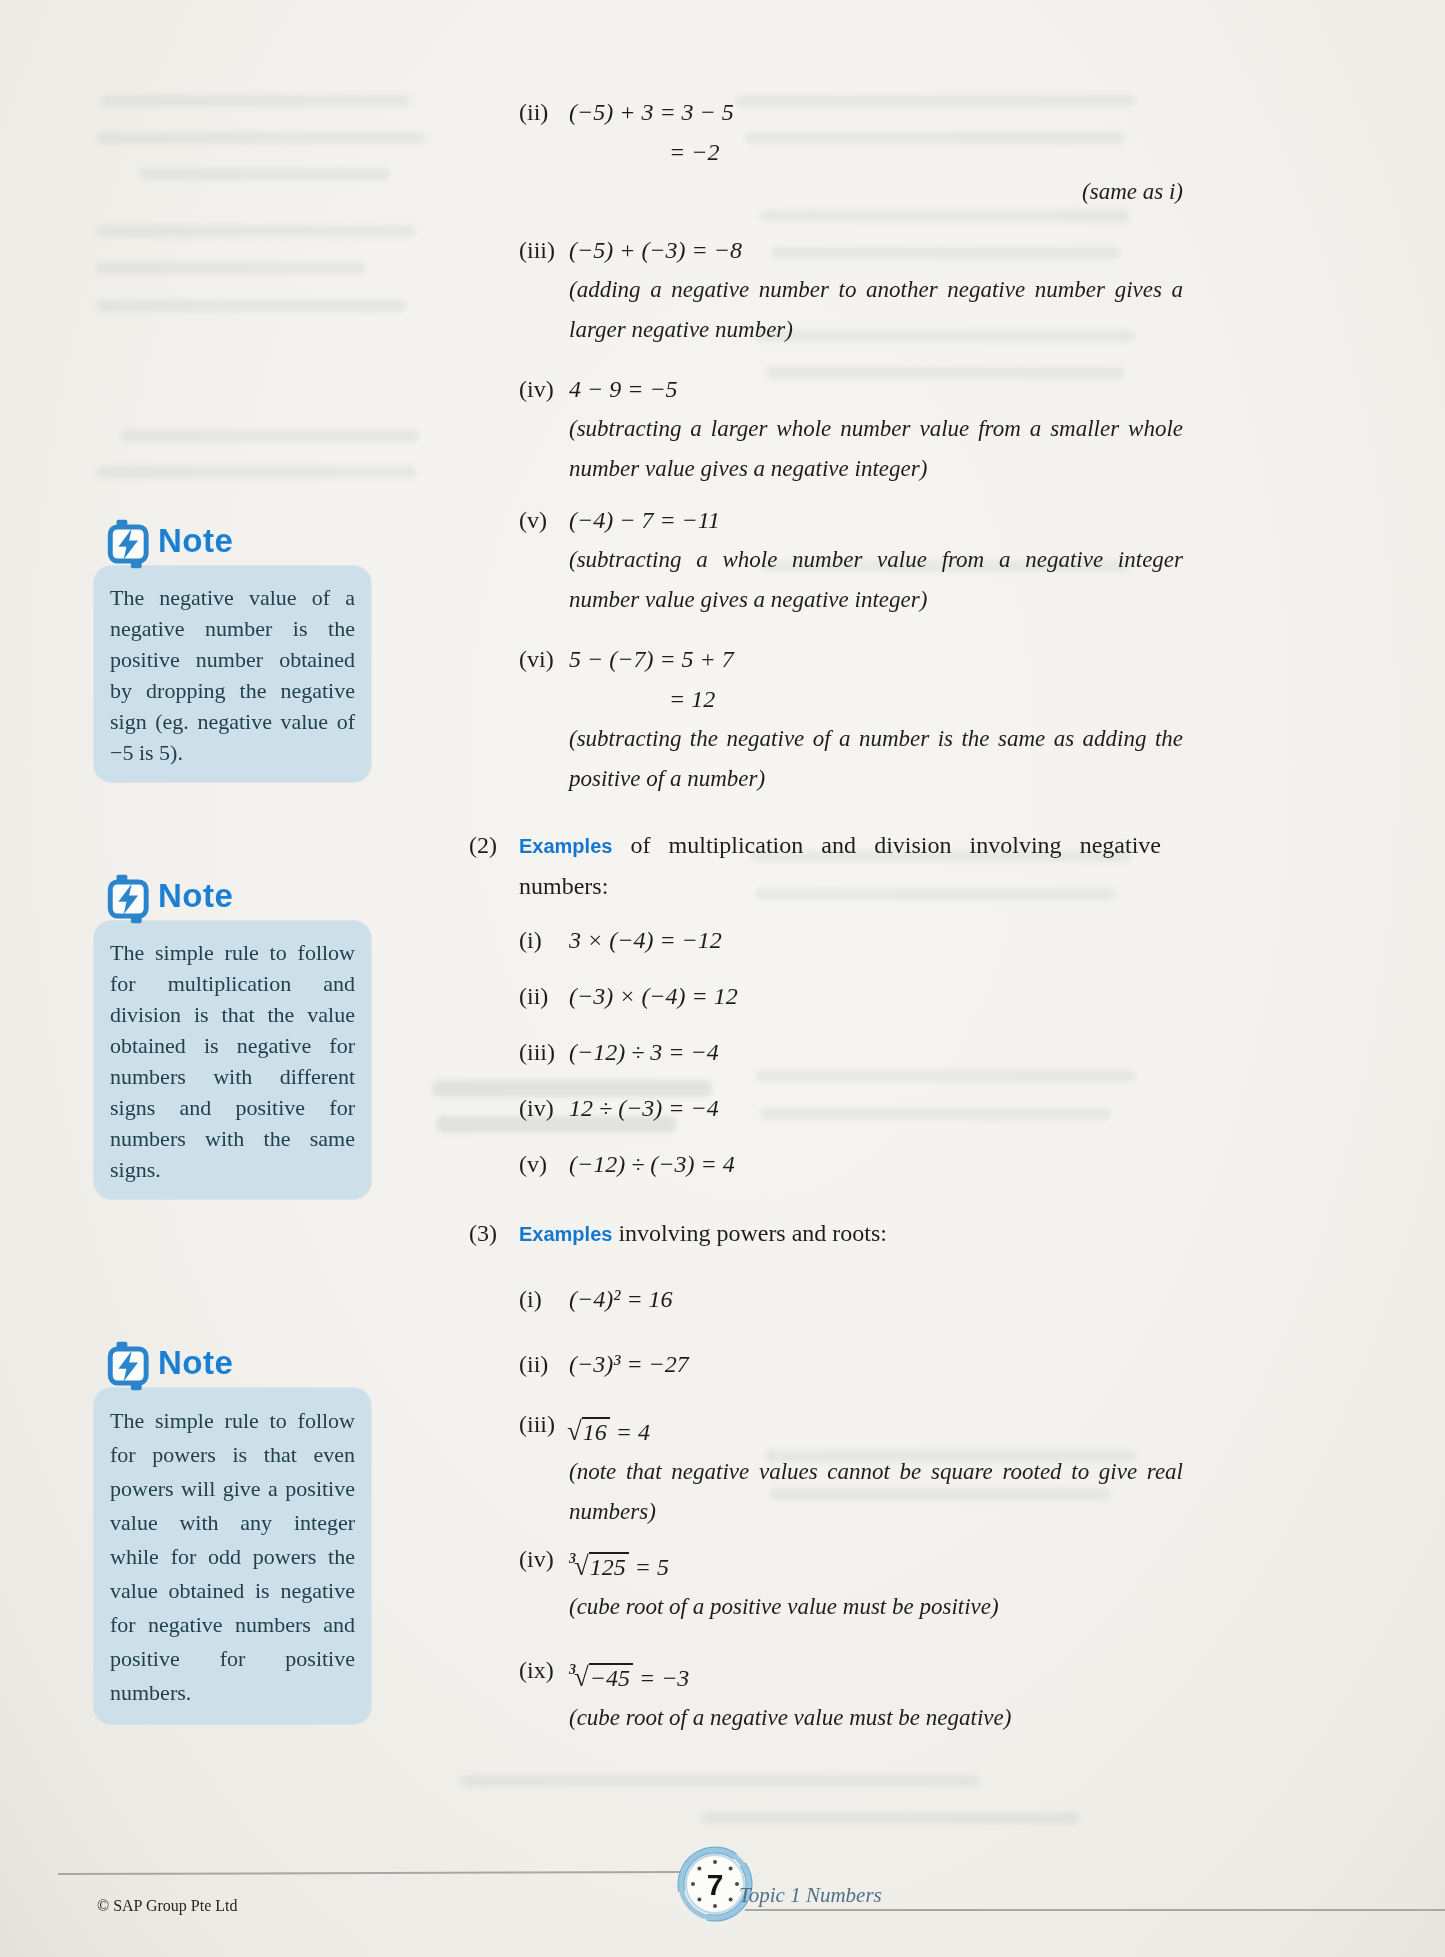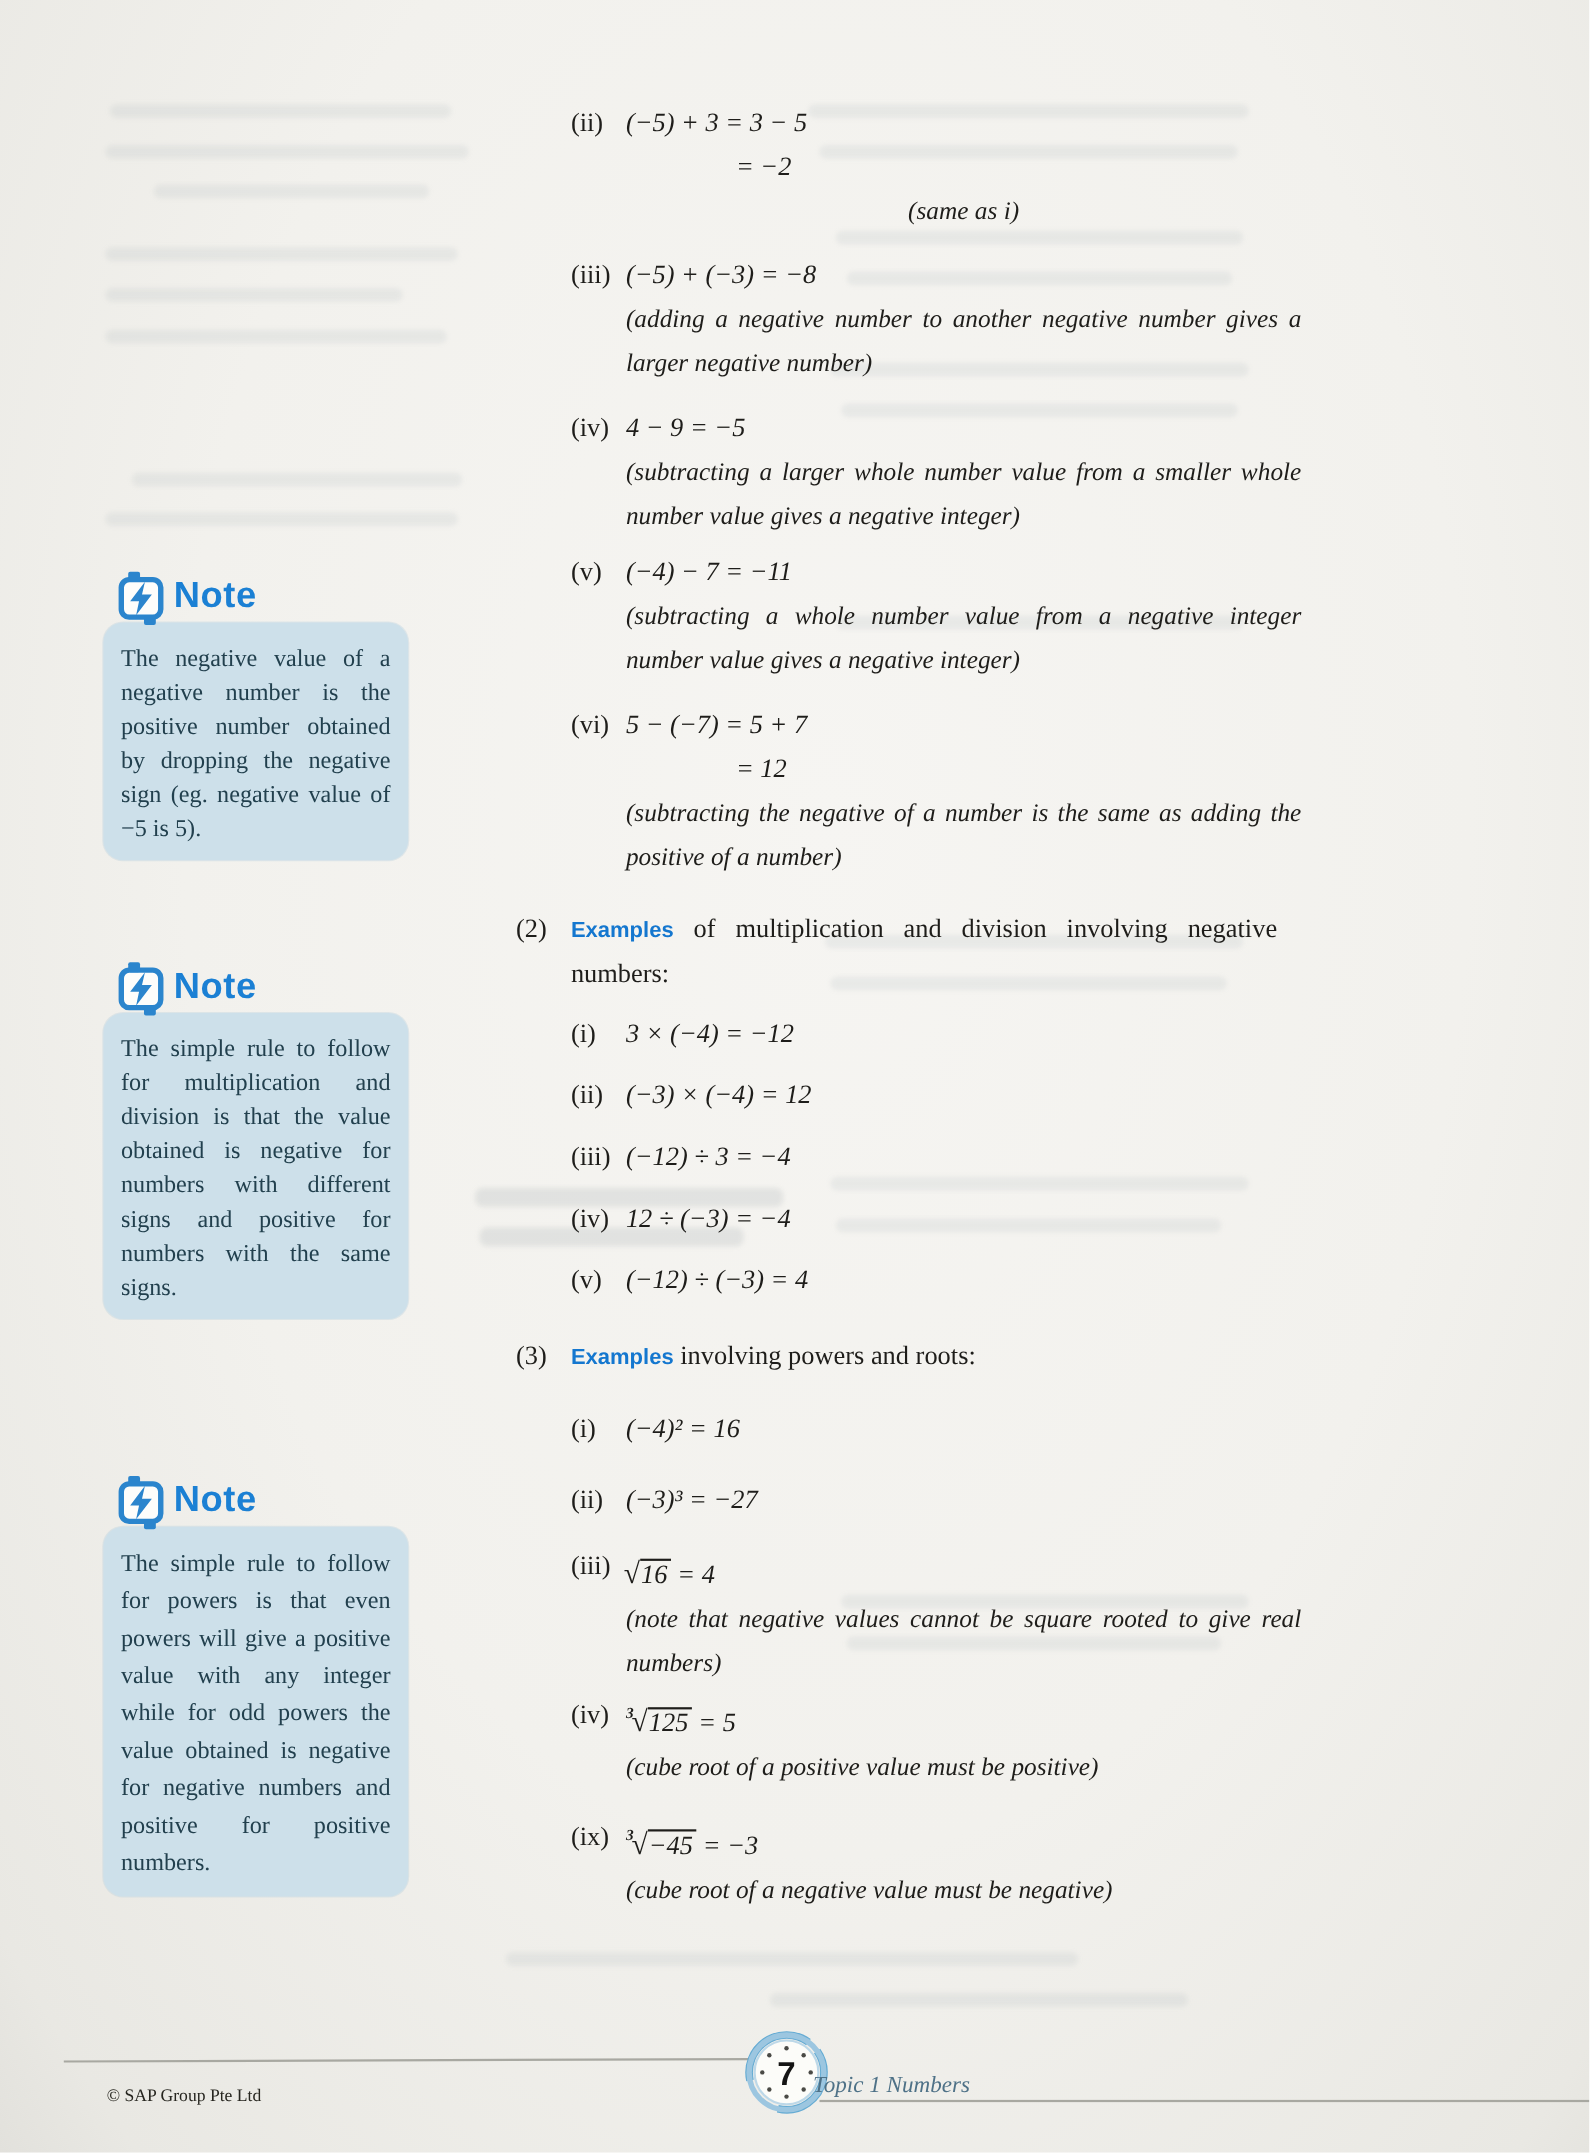--- a/index.html
+++ b/index.html
@@ -20,21 +20,21 @@
 
   
   .rcol{position:absolute;left:430px;top:92px;width:714px;margin-left:39px;}
   .item{display:flex;align-items:flex-start;}
   .item.ind{margin-left:50px;}
   .num{flex:0 0 50px;font-size:24px;line-height:40px;white-space:nowrap;}
   .body{flex:1 1 auto;min-width:0;}
   .math{font-size:24px;line-height:40px;font-style:italic;}
   .cont{padding-left:100px;}
   .comment{font-size:23px;line-height:40px;font-style:italic;text-align:justify;}
-  .comment.noj{text-align:center;}
+  .comment.noj{text-align:right;}
   .heading-body{font-size:24px;line-height:40px;text-align:justify;max-width:642px;}
   .examples-bold{font-family:"Liberation Sans",sans-serif;font-weight:bold;
                  color:#1477cf;font-size:20px;}
   sup.ridx{font-size:14px;vertical-align:12px;margin-right:-2px;font-weight:bold;}
   .rsign{font-size:1.12em;}
   .rad{border-top:2.2px solid #1e1d1a;padding:0 3px 0 1px;}
 
   
   .note-group{position:absolute;left:94px;width:277px;}
   .note-box{background:#cde0ea;border-radius:18px;padding:16px 16px 14px;

